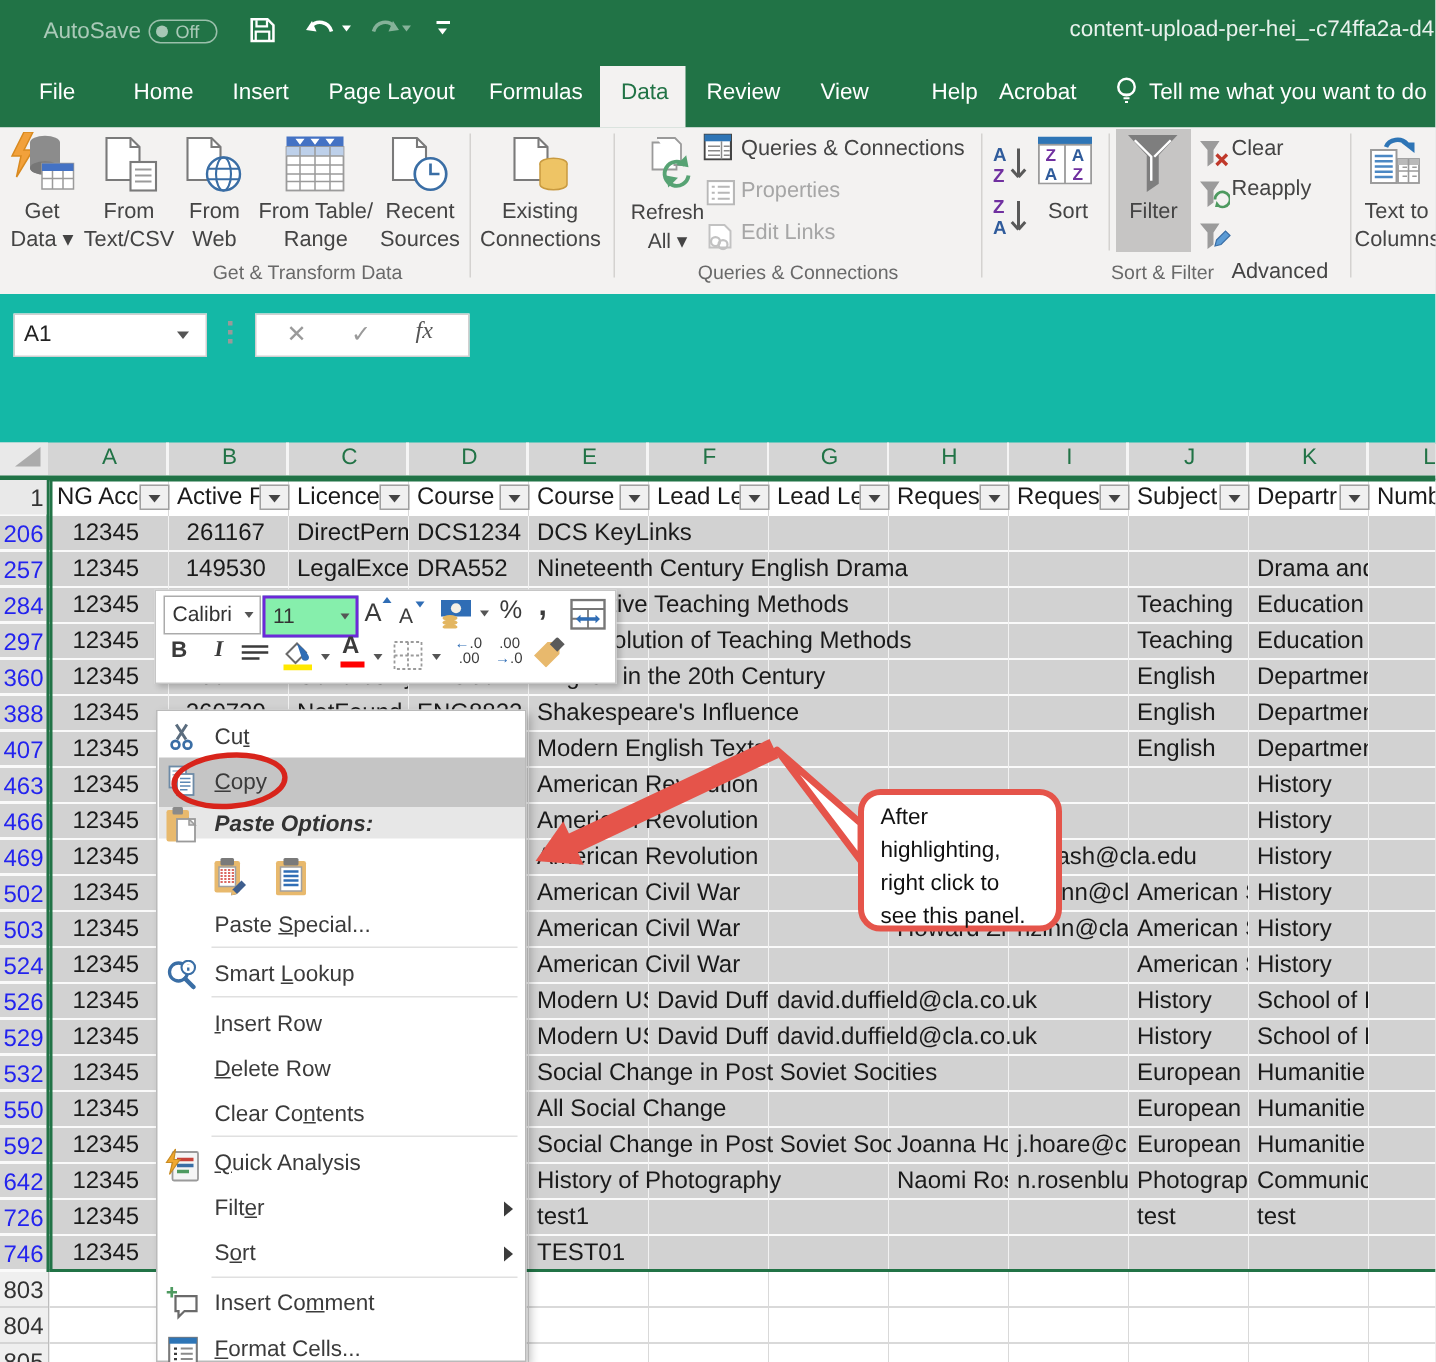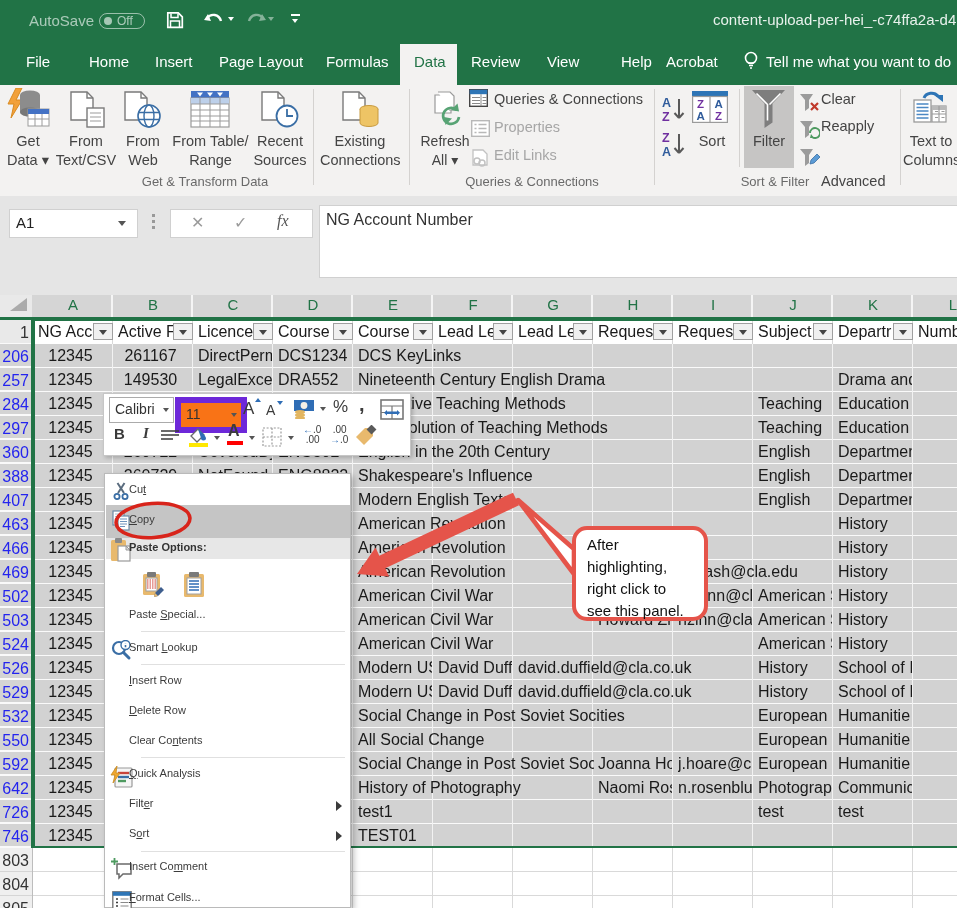--- a/index.html
+++ b/index.html
@@ -15,21 +15,21 @@
 #datatab{left:400px;top:4px;width:57px;height:41px;background:#f3f2f1;}
 #datatab span{position:absolute;left:14px;top:9px;color:#217346;font-size:15px;}
 
 #ribbon{left:0;top:85px;width:957px;height:111px;background:#f3f2f1;border-bottom:1px solid #dcdcdc;}
 .rlbl{font-size:14.5px;color:#444;text-align:center;line-height:19px;}
 .glbl{font-size:13px;color:#696969;top:89px;text-align:center;}
 .vsep{width:1px;background:#d4d2d0;top:4px;height:96px;}
 .srlbl{font-size:14.5px;color:#444;}
 .dim{color:#a6a6a6;}
 
-#fxbar{left:0;top:196px;width:957px;height:100px;background:#e5e5e5;}
+#fxbar{left:0;top:196px;width:957px;height:100px;background:#14b8a6;}
 #namebox{left:9px;top:13px;width:127px;height:27px;background:#fff;border:1px solid #d0d0d0;}
 #fxicons{left:170px;top:13px;width:141px;height:27px;background:#fff;border:1px solid #d0d0d0;}
 #fmlbox{left:319px;top:9px;width:638px;height:71px;background:#fff;border:1px solid #d0d0d0;border-right:none;}
 
 #colheads{left:0;top:295px;width:957px;height:22px;background:#d5d5d5;}
 .ch{top:1px;width:80px;text-align:center;font-size:15px;color:#217346;}
 #rowheads{left:0;top:320px;width:33px;height:588px;background:#dcdcdc;}
 .rh{width:29px;text-align:right;font-size:16px;color:#2424ee;height:24px;line-height:26px;}
 .rhd{color:#333;}
 #griddata{left:33px;top:344px;width:924px;height:504px;background:
@@ -44,21 +44,21 @@
 .cell{font-size:16px;color:#1a1a1a;height:24px;line-height:23px;white-space:nowrap;overflow:hidden;}
 .rnum{text-align:center;}
 .hdr{font-size:16px;color:#1a1a1a;line-height:24px;white-space:nowrap;overflow:hidden;}
 .fbtn{width:20px;height:17px;top:3px;background:#f0f0f0;border:1px solid #a0a0a0;box-sizing:border-box;}
 .fbtn:after{content:"";position:absolute;left:5px;top:6px;border-left:4px solid transparent;border-right:4px solid transparent;border-top:5px solid #444;}
 .gbord{background:#217346;}
 
 #minitb{left:103px;top:393px;width:306px;height:61px;background:#fff;border:1px solid #c6c6c6;box-shadow:2px 2px 4px rgba(0,0,0,.2);}
 
 #ctxmenu{left:104px;top:473px;width:247px;height:435px;background:#fff;border:1px solid #bababa;box-shadow:3px 3px 6px rgba(0,0,0,.25);box-sizing:border-box;}
-.mi{left:24px;font-size:11px;color:#3b3b3b;white-space:nowrap;}
+.mi{left:38px;font-size:15px;color:#3b3b3b;white-space:nowrap;}
 .mi u{text-decoration:underline;}
 .msep{left:36px;width:204px;height:1px;background:#e0e0e0;}
 .marr{width:0;height:0;border-top:5px solid transparent;border-bottom:5px solid transparent;border-left:6px solid #3b3b3b;left:231px;}
 
 #callout{left:572px;top:526px;width:136px;height:95px;background:#fff;border:4px solid #e5544a;border-radius:15px;box-sizing:border-box;}
 #callout div{position:absolute;left:11px;top:4px;font-size:15px;line-height:22px;color:#111;}
 </style>
 </head>
 <body>
 
@@ -262,23 +262,20 @@
   <div class="abs" id="namebox">
       <span class="abs" style="left:6px;top:4px;font-size:15px;color:#222;">A1</span>
     <div class="abs" style="left:108px;top:11px;border-left:4px solid transparent;border-right:4px solid transparent;border-top:5px solid #555;"></div>
     </div>
   <div class="abs" style="left:152px;top:18px;width:3px;height:3px;background:#999;box-shadow:0 6px 0 #999,0 12px 0 #999;"></div>
   <div class="abs" id="fxicons">
     <span class="abs" style="left:20px;top:3px;color:#9a9a9a;font-size:16px;">✕</span>
     <span class="abs" style="left:63px;top:3px;color:#9a9a9a;font-size:16px;">✓</span>
     <span class="abs" style="left:106px;top:2px;color:#555;font-size:16px;font-style:italic;font-family:'Liberation Serif',serif;"><i>f</i>x</span>
   </div>
-  <div class="abs" id="fmlbox">
-      <span class="abs" style="left:6px;top:5px;font-size:16px;color:#333;">NG Account Number</span>
-    </div>
 </div>
 
 <div class="abs" id="colheads">
   <div class="abs" style="left:33px;top:0;width:924px;height:22px;background:repeating-linear-gradient(to right,transparent 0,transparent 78px,#f5f5f5 78px,#f5f5f5 80px);"></div>
   <div class="abs" style="left:0;top:0;width:32px;height:22px;background:#e9e9e9;"></div>
   <div class="abs" style="left:10px;top:3px;width:0;height:0;border-left:17px solid transparent;border-bottom:13px solid #ababab;"></div>
   <div class="abs ch" style="left:33px;">A</div>
     <div class="abs ch" style="left:113px;">B</div>
   <div class="abs ch" style="left:193px;">C</div>
     <div class="abs ch" style="left:273px;">D</div>
@@ -457,21 +454,21 @@
 
 <div class="abs gbord" style="left:33px;top:319px;width:924px;height:2px;"></div>
 <div class="abs gbord" style="left:33px;top:319px;width:2px;height:529px;"></div>
 <div class="abs gbord" style="left:33px;top:846px;width:924px;height:2px;"></div>
 
 <div class="abs" id="minitb">
   <div class="abs" style="left:5px;top:3px;width:63px;height:24px;border:1px solid #ababab;background:#fff;">
     <span class="abs" style="left:5px;top:3px;font-size:14px;color:#333;">Calibri</span>
     <div class="abs" style="left:53px;top:10px;border-left:3.5px solid transparent;border-right:3.5px solid transparent;border-top:4.5px solid #555;"></div>
   </div>
-  <div class="abs" style="left:71px;top:3px;width:60px;height:24px;border:6px solid #6d28d9;background:#f97316;">
+  <div class="abs" style="left:71px;top:3px;width:60px;height:24px;border:2px solid #6d28d9;background:#86efac;">
     <span class="abs" style="left:5px;top:3px;font-size:14px;color:#333;">11</span>
     <div class="abs" style="left:50px;top:10px;border-left:3.5px solid transparent;border-right:3.5px solid transparent;border-top:4.5px solid #555;"></div>
   </div>
   <span class="abs" style="left:139px;top:5px;font-size:17px;color:#3b3b3b;">A</span>
   <div class="abs" style="left:151px;top:4px;border-left:3px solid transparent;border-right:3px solid transparent;border-bottom:4px solid #2f6db5;"></div>
   <span class="abs" style="left:162px;top:8px;font-size:14px;color:#3b3b3b;">A</span>
   <div class="abs" style="left:173px;top:7px;border-left:3px solid transparent;border-right:3px solid transparent;border-top:4px solid #2f6db5;"></div>
   <svg class="abs" style="left:188px;top:6px;" width="24" height="19" viewBox="0 0 24 19">
       <rect x="2" y="0" width="20" height="11" fill="#2f6db5"></rect>
       <circle cx="12" cy="5.5" r="3.4" fill="#f5f0e6"></circle>
@@ -528,21 +525,21 @@
       <rect x="6" y="6" width="11" height="14" fill="#fff" stroke="#6d8aa6" stroke-width="1.2"></rect>
       <path d="M8 9h7 M8 11.5h7 M8 14h7 M8 16.5h5" stroke="#5b87b5" stroke-width="0.9"></path>
     </svg>
   <div class="abs mi" style="top:39px;"><u>C</u>opy</div>
   <svg class="abs" style="left:5px;top:64px;" width="24" height="26" viewBox="0 0 24 26">
       <rect x="1" y="2" width="15" height="21" rx="1.5" fill="#e8b96d"></rect>
       <rect x="5" y="0" width="7" height="5" rx="1" fill="#8a8a8a"></rect>
       <rect x="8" y="8" width="12" height="15" fill="#fff" stroke="#9a9a9a" stroke-width="1.2"></rect>
       <path d="M16 8 l4 4 h-4 z" fill="#dadada" stroke="#9a9a9a" stroke-width="1"></path>
     </svg>
-  <div class="abs mi" style="top:67px;font-weight:bold;color:#333;">Paste Options:</div>
+  <div class="abs mi" style="top:67px;font-weight:bold;color:#333;font-style:italic;">Paste Options:</div>
   <svg class="abs" style="left:37px;top:98px;" width="24" height="25" viewBox="0 0 24 25">
       <rect x="1" y="2" width="17" height="21" rx="1.5" fill="#e8b96d"></rect>
       <rect x="5" y="0" width="9" height="5" rx="1" fill="#7a7a7a"></rect>
       <rect x="4" y="6" width="11" height="13" fill="#fff" stroke="#a0a0a0" stroke-width="1"></rect>
       <path d="M5 8h9 M5 10h9 M5 12h9 M5 14h9 M5 16h9" stroke="#d0392e" stroke-width="1.1" stroke-dasharray="1.5 1"></path>
       <path d="M13 21 l6-6 3 3 -6 6 -4 1 z" fill="#3e5e8e"></path>
       <path d="M13 21 l3 3 -4 1 z" fill="#e8b96d"></path>
     </svg>
   <svg class="abs" style="left:78px;top:98px;" width="22" height="25" viewBox="0 0 22 25">
       <rect x="1" y="2" width="20" height="23" rx="1.5" fill="#e8b96d"></rect>

